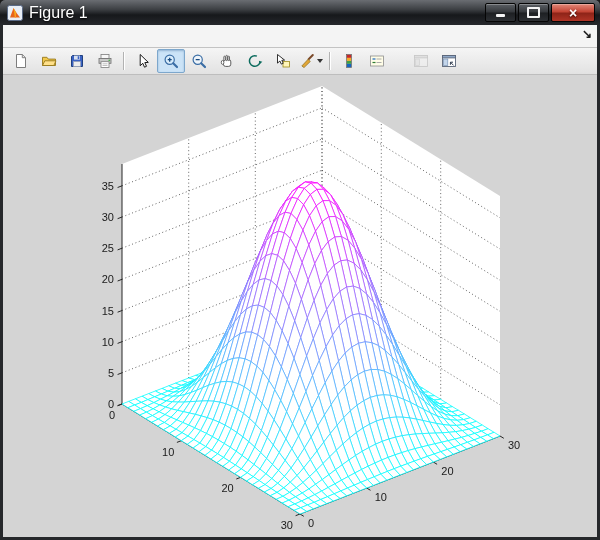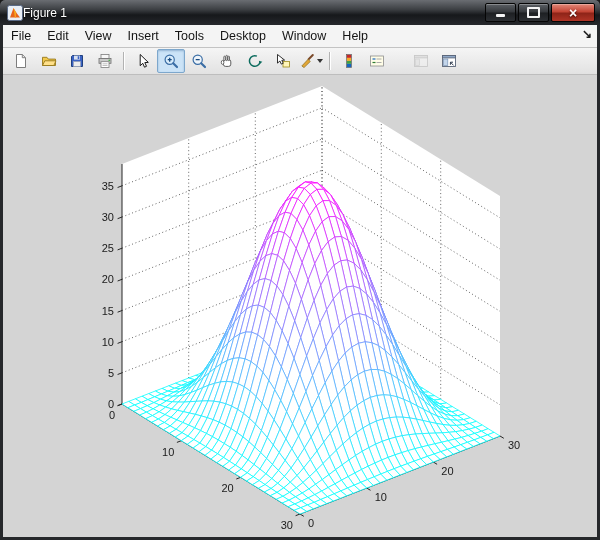--- a/index.html
+++ b/index.html
@@ -1,21 +1,21 @@
 <!DOCTYPE html>
 <html><head>
 <meta charset="utf-8">
 <style>
   html,body{margin:0;padding:0;background:#1b1b1b;font-family:"Liberation Sans",sans-serif;}
   .window{position:relative;width:600px;height:540px;box-sizing:border-box;background:#26282b;border-radius:5px 5px 0 0;overflow:hidden;}
   
   .titlebar{height:25px;display:flex;align-items:center;padding:0 5px 0 7px;
     background:linear-gradient(180deg,#6a6d72 0%,#3c3f43 38%,#16181b 60%,#26282c 100%);
     border-radius:5px 5px 0 0;}
-  .title{color:#ffffff;font-size:12px;flex:1;text-shadow:0 1px 2px #000;}
+  .title{color:#ffffff;font-size:16px;margin-left:6px;flex:1;text-shadow:0 1px 2px #000;}
   .win-buttons{display:flex;align-items:center;}
   .win-btn{width:29px;height:17px;margin-left:2px;border:1px solid #050505;border-radius:2px;
     background:linear-gradient(180deg,#5c6065,#34373b 48%,#1d1f22 52%,#2c2f33);
     box-shadow:inset 0 1px 0 rgba(255,255,255,.28);display:flex;align-items:center;justify-content:center;}
   .win-btn.close{width:42px;background:linear-gradient(180deg,#e2897a,#c44434 46%,#8e2418 54%,#b03426);}
   .g-min{width:9px;height:3px;background:#f4f4f4;border-radius:1px;margin-top:6px;}
   .g-max{width:9px;height:7px;border:2px solid #f4f4f4;border-radius:1px;}
   .g-close{color:#fff;font-size:14px;font-weight:bold;line-height:1;text-shadow:0 1px 2px #3a0600;}
   
   .menubar{height:22px;margin:0 3px;background:#f4f4f4;border-bottom:1px solid #c3c3c3;
@@ -57,30 +57,20 @@
       <div class="win-btn">
           <div class="g-max"></div>
         </div>
       <div class="win-btn close">
           <span class="g-close">×</span>
         </div>
     </div>
   </div>
 
   <div class="menubar">
-    <div id="menu-items" style="display:flex">
-        <div class="menu-item">File</div>
-        <div class="menu-item">Edit</div>
-        <div class="menu-item">View</div>
-        <div class="menu-item">Insert</div>
-        <div class="menu-item">Tools</div>
-        <div class="menu-item">Desktop</div>
-        <div class="menu-item">Window</div>
-        <div class="menu-item">Help</div>
-      </div>
     <span class="dock-arrow">↘</span>
   </div>
 
   <div class="toolbar" id="toolbar">
       <div class="tb-btn">
         <svg width="16" height="16" viewBox="0 0 16 16">
           <path d="M3.5 1.5h5.8l3.2 3.2v9.8H3.5z" fill="#fff" stroke="#7d7d7d"></path>
           <path d="M9.3 1.5v3.2h3.2" fill="none" stroke="#7d7d7d"></path>
         </svg>
       </div>

